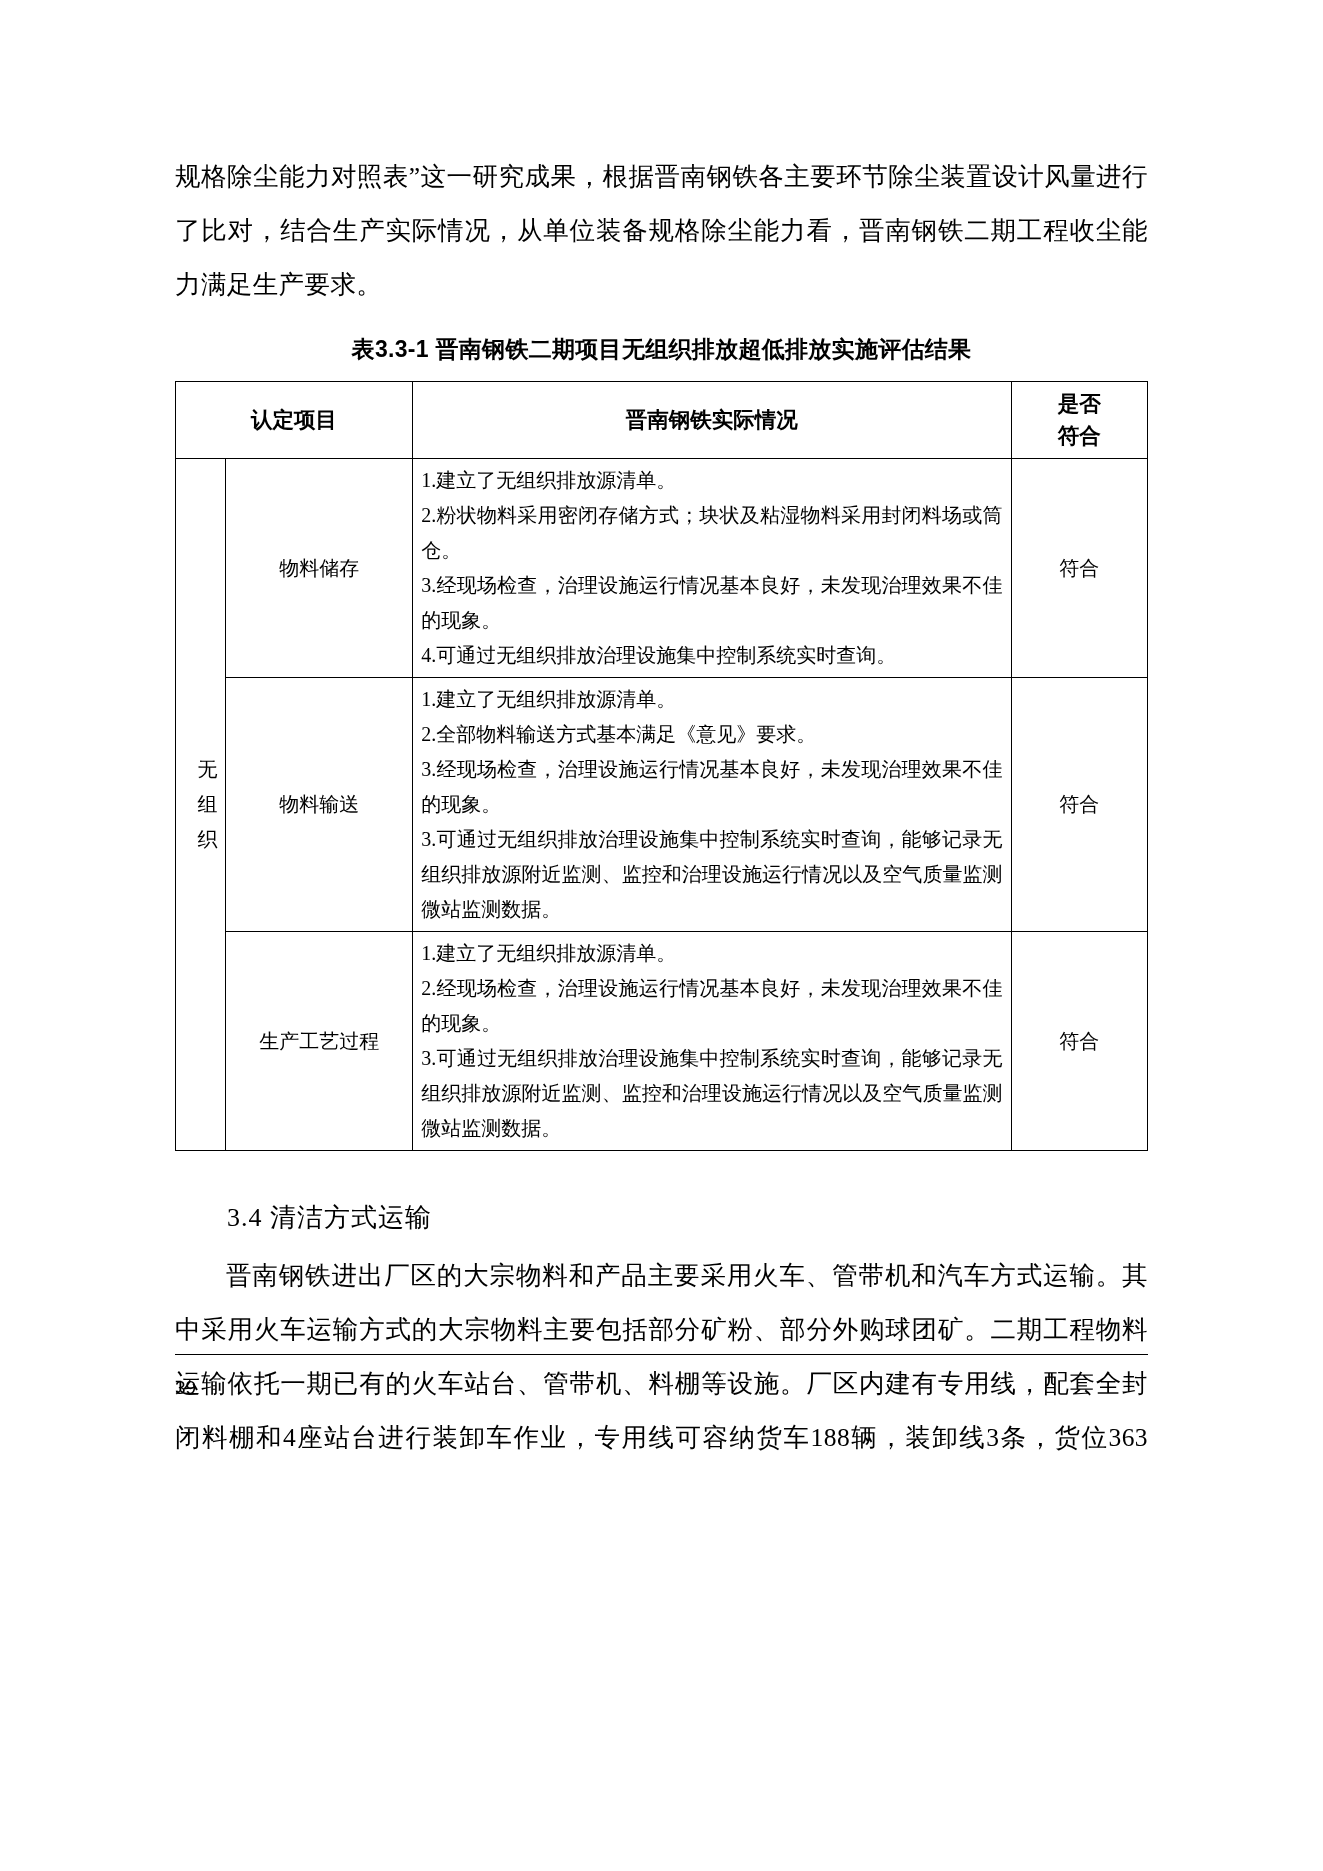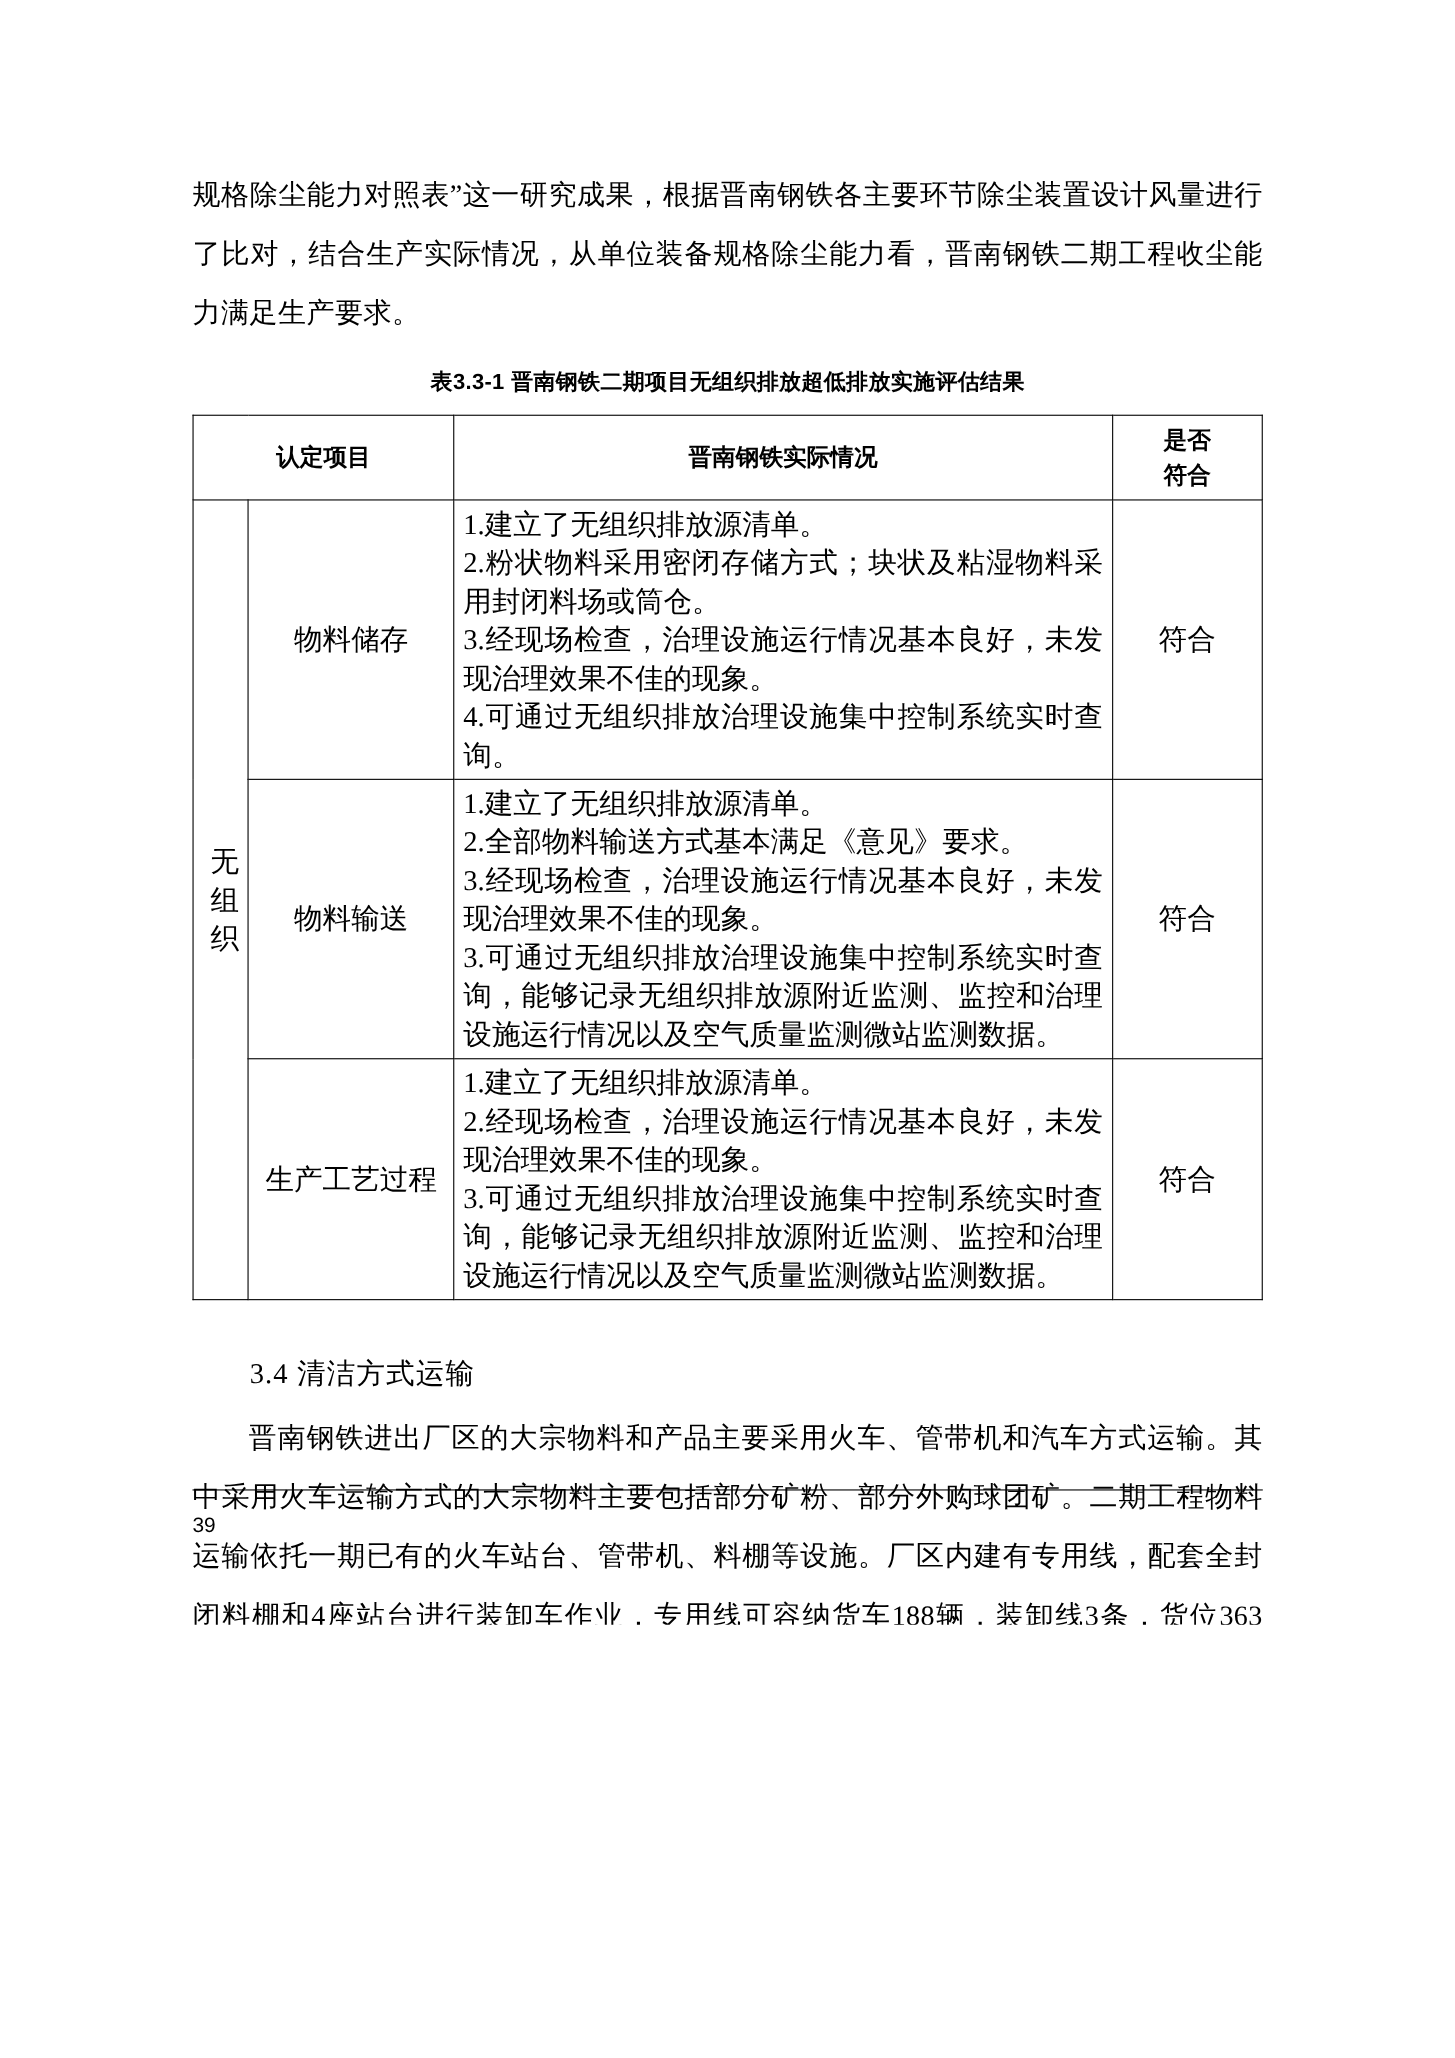--- a/index.html
+++ b/index.html
@@ -25,37 +25,37 @@
     text-align: justify;
     text-justify: inter-ideograph;
     letter-spacing: 0.4px;
     margin: 0;
   }
   .indent {
     text-indent: 2em;
   }
   .table-caption {
     text-align: center;
-    font-size: 20px;
+    font-size: 23px;
     font-weight: bold;
     font-family: "Liberation Sans", "DejaVu Sans", sans-serif;
     margin-top: 22px;
     margin-bottom: 8px;
     letter-spacing: 0.3px;
   }
   table.eval {
     border-collapse: collapse;
     width: 973px;
     margin: 16px auto;
     table-layout: fixed;
   }
   table.eval td, table.eval th {
     border: 1.5px solid #000000;
     padding: 4px 8px;
-    font-size: 26px;
+    font-size: 20px;
     line-height: 35px;
     vertical-align: middle;
     font-weight: normal;
   }
   table.eval thead th {
     text-align: center;
     font-weight: bold;
     font-family: "Liberation Sans", "DejaVu Sans", sans-serif;
     font-size: 21.5px;
     line-height: 32px;

